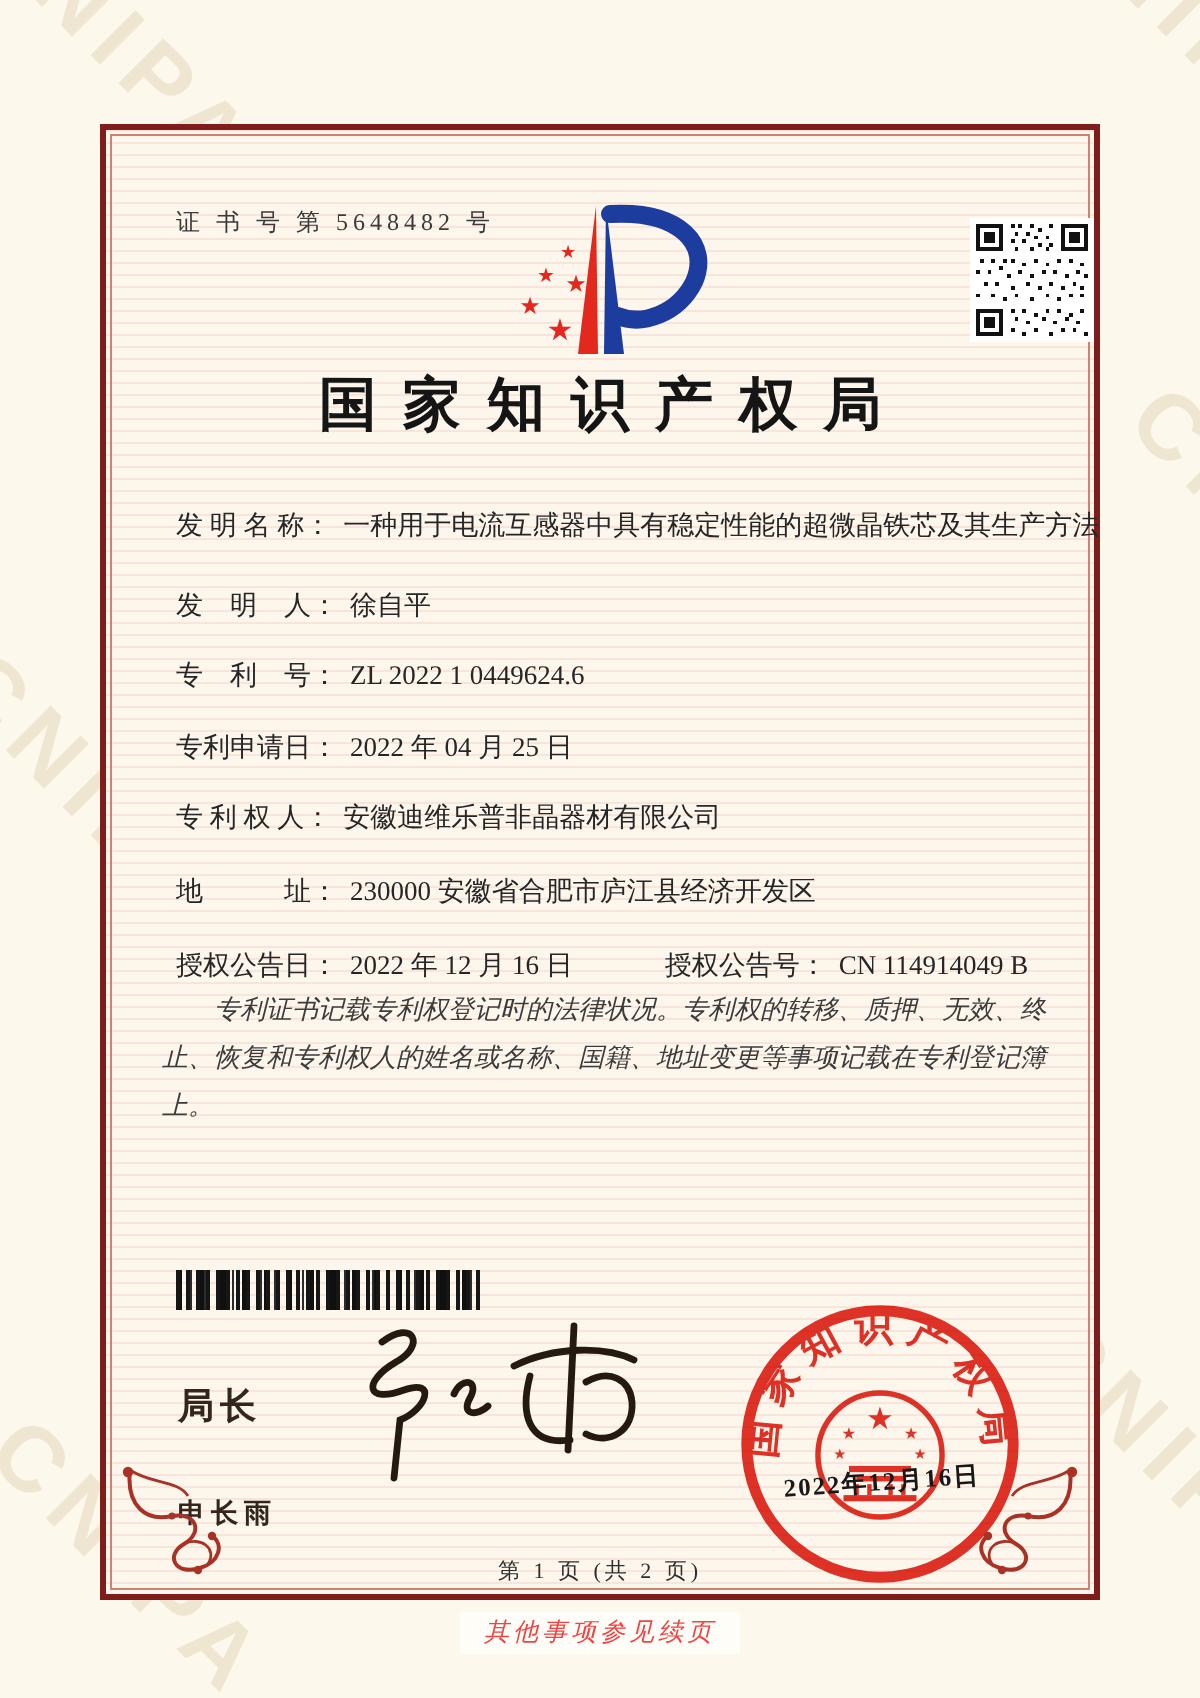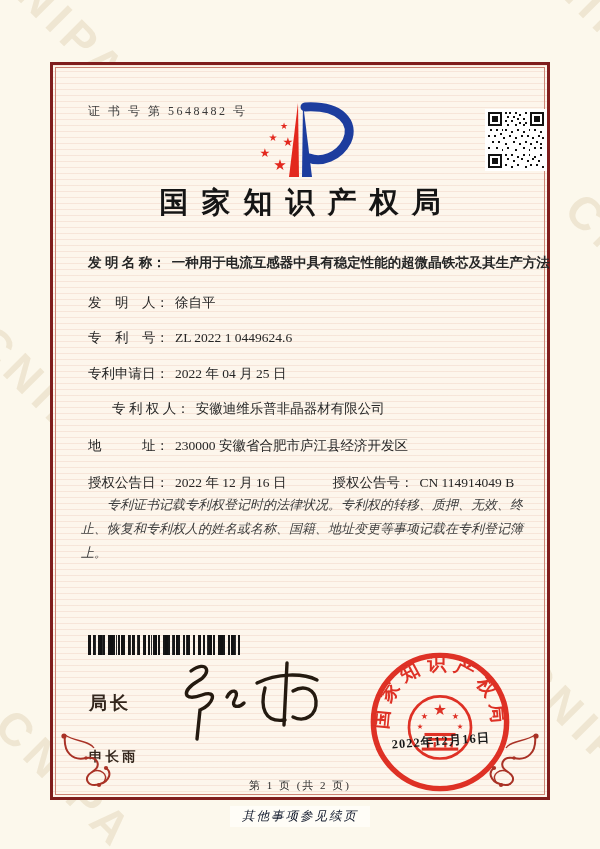--- a/index.html
+++ b/index.html
@@ -19,21 +19,21 @@
   .logo{position:absolute;left:176px;top:32px;width:150px;height:86px;}
   
   .qr{position:absolute;left:432px;top:44px;width:62px;height:62px;background:#fff;padding:3px;box-sizing:border-box;}
   
   .title{position:absolute;left:0;top:118px;width:100%;text-align:center;font-size:29px;font-weight:700;
          letter-spacing:.45em;text-indent:.45em;color:#151515;}
   
   .row{position:absolute;left:35px;font-size:13.5px;line-height:17px;color:#262626;white-space:nowrap;}
   .row .lab{display:inline-block;}
   .row .val{margin-left:6px;}
-  .r1{top:189px;font-weight:bold;} .r2{top:229px;} .r3{top:264px;} .r4{top:300px;} .r5{top:335px;margin-left:24px;} .r6{top:372px;} .r7{top:409px;}
+  .r1{top:189px;} .r2{top:229px;} .r3{top:264px;} .r4{top:300px;} .r5{top:335px;} .r6{top:372px;} .r7{top:409px;}
   .grant-no{margin-left:46px;}
   
   .body-text{position:absolute;left:28px;top:428px;width:452px;font-size:13px;line-height:24px;
              font-style:italic;color:#3c3c3c;}
   .body-text p{margin:0;text-indent:2em;}
   
   .barcode{position:absolute;left:35px;top:570px;width:153px;height:20px;
     background-image:
       repeating-linear-gradient(90deg,#161616 0 2px,rgba(0,0,0,0) 2px 5px),
       repeating-linear-gradient(90deg,#101010 0 3px,rgba(0,0,0,0) 3px 11px),
@@ -46,21 +46,21 @@
   .signature{position:absolute;left:108px;top:590px;width:170px;height:100px;}
   
   .seal{position:absolute;left:314px;top:584px;width:146px;height:146px;opacity:.93;mix-blend-mode:multiply;}
   .seal-date{position:absolute;left:316px;top:668px;width:144px;text-align:center;font-size:12.5px;
              font-weight:700;color:#181818;transform:rotate(-4deg);letter-spacing:1px;z-index:5;}
   
   .page-num{position:absolute;left:0;top:713px;width:100%;text-align:center;font-size:11px;
             letter-spacing:2px;color:#2e2e2e;}
   .note{position:absolute;left:0;top:806px;width:100%;text-align:center;}
   .note span{display:inline-block;background:#fffdf7;padding:2px 12px;font-size:12.5px;font-style:italic;
-             letter-spacing:2px;color:#0f172a;}
+             letter-spacing:2px;color:#ef4444;}
   
   .flourish{position:absolute;width:62px;height:62px;}
   .fl-left{left:4px;bottom:4px;transform:scaleX(-1);}
   .fl-right{right:4px;bottom:4px;}
 </style>
 </head>
 <body>
 
 <div class="page">
 

